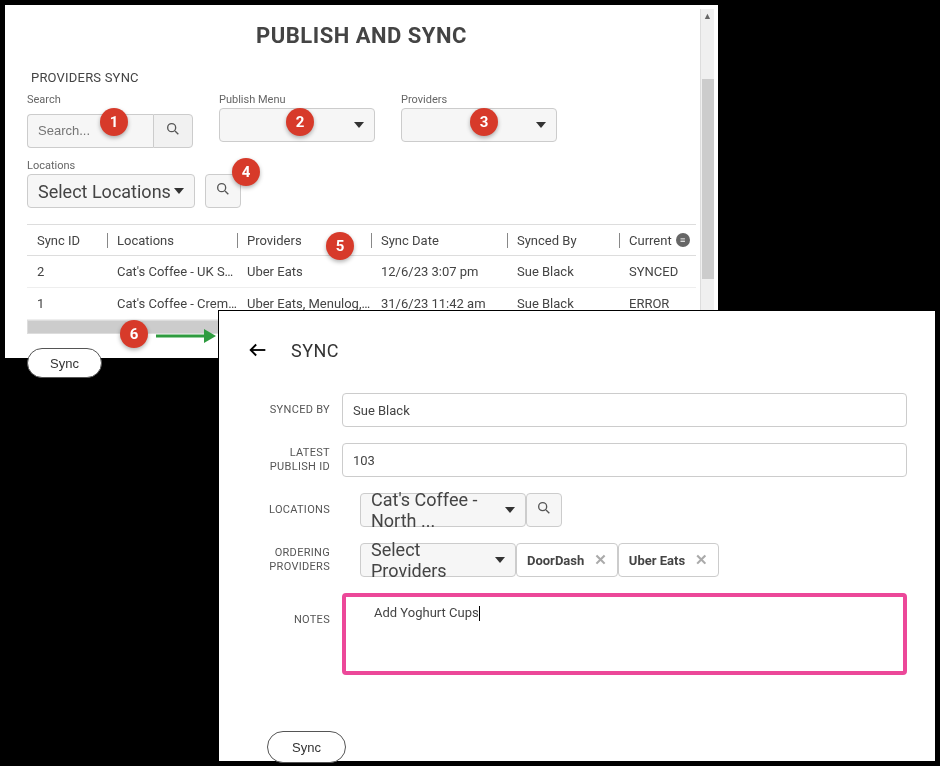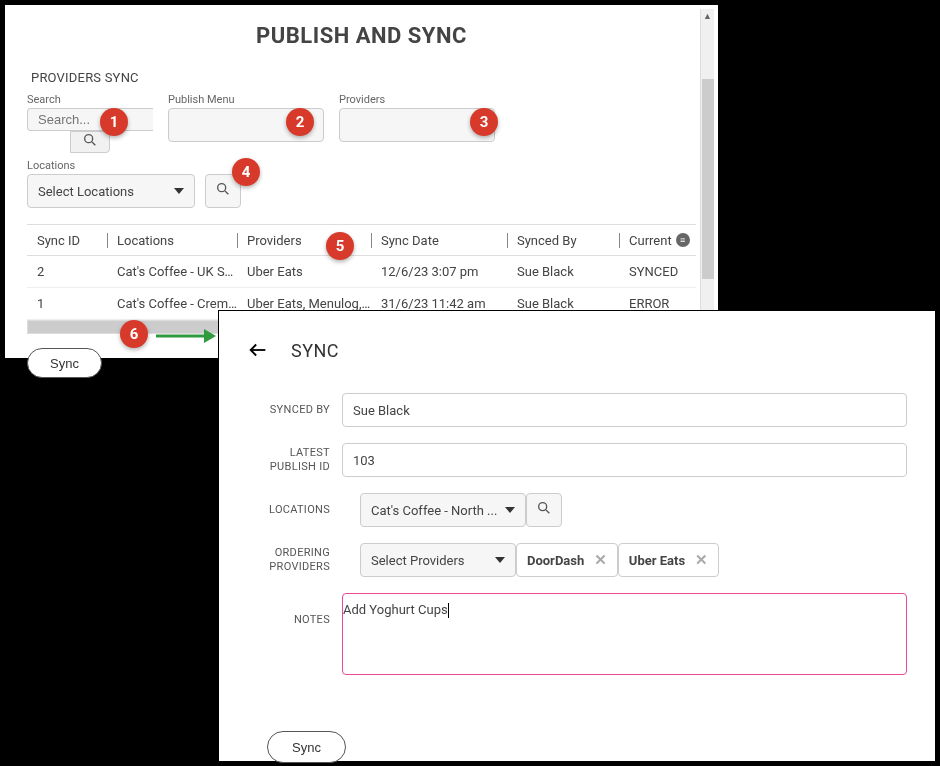--- a/index.html
+++ b/index.html
@@ -34,36 +34,35 @@
     text-align: center;
   }
   .p1-subtitle {
     font-size: 13px;
     letter-spacing: .2px;
     color: #444;
     margin: 0 0 8px 4px;
   }
   .field-row {
     display: flex;
-    gap: 15px;
+    gap: 26px;
   }
   .field {
     display: flex;
     flex-direction: column;
   }
   .field-label {
     font-size: 11px;
     color: #666;
     margin-bottom: 2px;
   }
   .search-wrap {
     display: flex;
     align-items: center;
     height: 45px;
-    flex-direction: column;
   }
   .search-input {
     height: 34px;
     width: 126px;
     border: 1px solid #ccc;
     border-right: none;
     border-radius: 4px 0 0 4px;
     padding: 0 10px;
     font-size: 13px;
     color: #999;
@@ -81,21 +80,21 @@
   .icon-search svg { width: 16px; height: 16px; }
   .dropdown {
     height: 34px;
     border: 1px solid #ccc;
     border-radius: 4px;
     background: #f6f6f6;
     padding: 0 10px;
     display: flex;
     align-items: center;
     justify-content: space-between;
-    font-size: 13px;
+    font-size: 18px;
     color: #444;
     cursor: pointer;
   }
   .dd-156 { width: 156px; }
   .dd-168 { width: 168px; }
   .caret {
     width: 0; height: 0;
     border-left: 5px solid transparent;
     border-right: 5px solid transparent;
     border-top: 6px solid #333;
@@ -278,23 +277,23 @@
     border-radius: 4px;
     background: #fff;
     padding: 0 10px;
     display: flex; align-items:center; gap:10px;
     font-size: 13px; color:#444;font-weight:bold;
   }
   .chip .x { color:#aaa; cursor:pointer; font-size:15px; line-height:1; }
   .notes-field {
     flex: 1;
     height: 82px;
-    border: 1px solid #ec4899;
+    border: 4px solid #ec4899;
     border-radius: 4px;
-    padding: 8px 0;
+    padding: 8px 28px;
     font-size: 13px;
     color:#444;
     position: relative;
   }
   .cursor-bar {
     display:inline-block;
     width:1px; height:15px;
     background:#000;
     vertical-align: middle;
     margin-left:0px;

